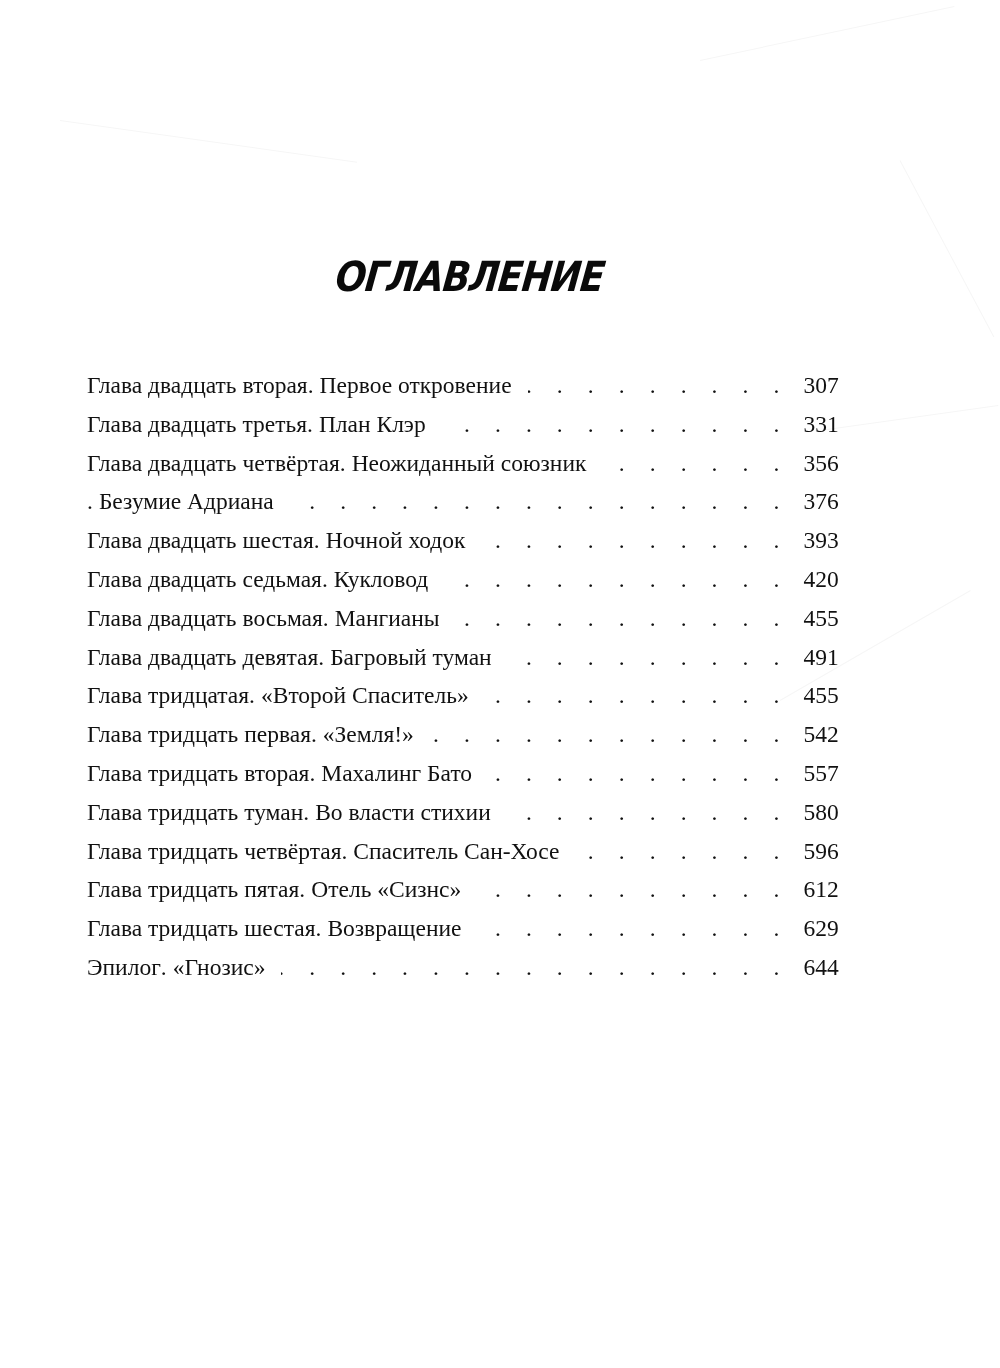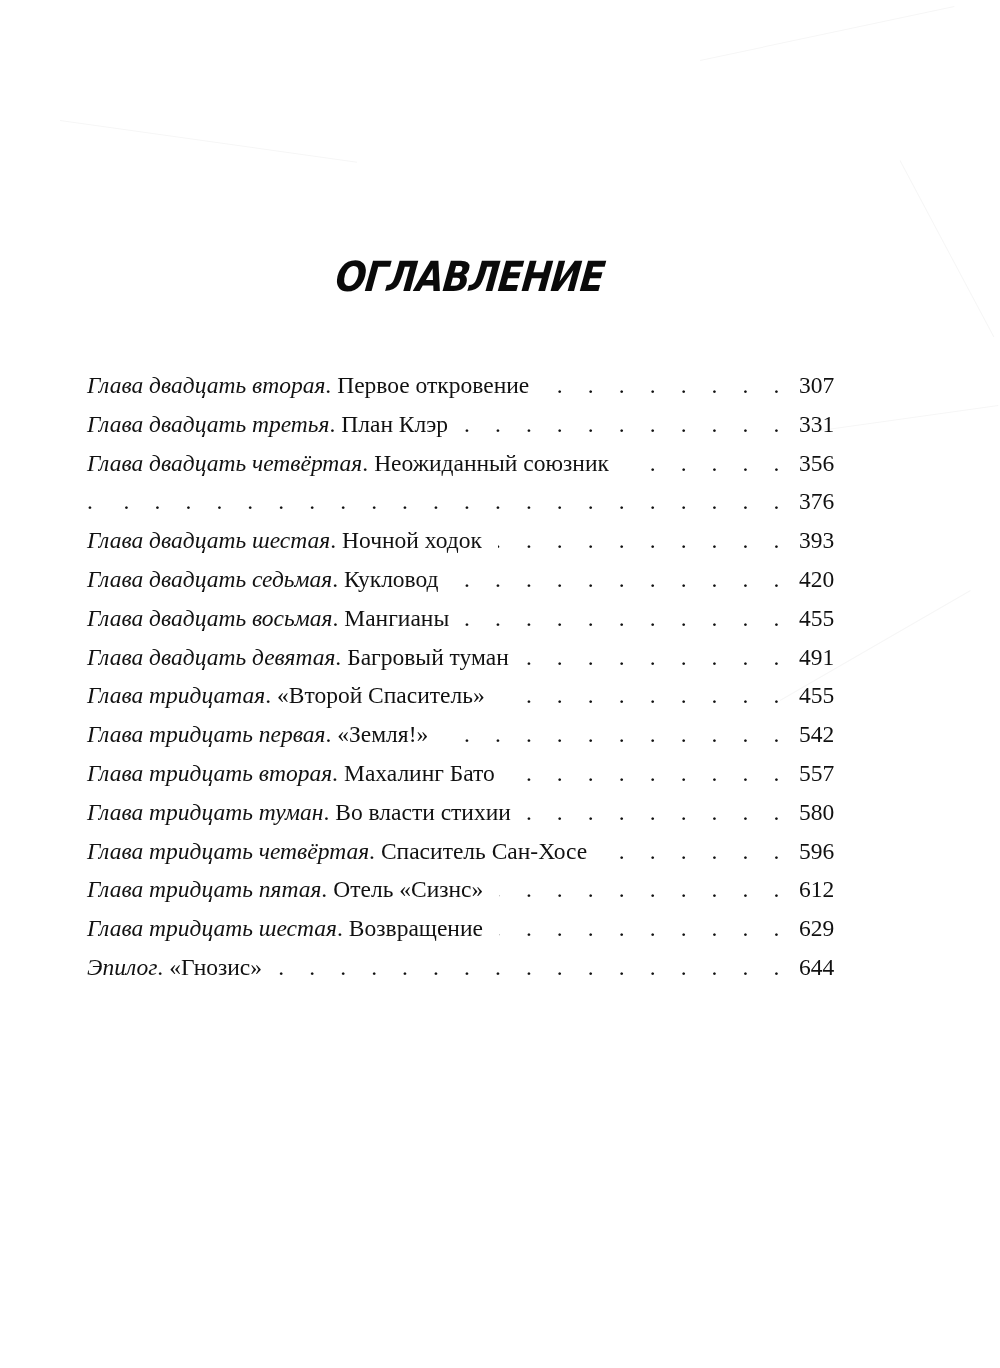--- a/index.html
+++ b/index.html
@@ -49,40 +49,39 @@
     }
     .toc-row {
       display: flex;
       align-items: baseline;
       height: 38.8px;
       font-size: 23.5px;
       line-height: 38.8px;
       white-space: nowrap;
     }
     .toc-label {
-      font-style: italic;
     }
     .toc-sep {
       font-style: normal;
     }
     .toc-title {
       font-style: normal;
       margin-left: 6px;
     }
     .toc-dots {
       flex: 1;
       overflow: hidden;
       margin: 0 10px 0 16px;
       text-align: right;
       letter-spacing: 9.6px;
       direction: rtl;
     }
     .toc-page {
       min-width: 44px;
-      text-align: left;
+      text-align: center;
     }
   </style>
 </head>
 <body>
 
 <div class="page">
   <div class="texture-line" style="left:60px;top:120px;width:300px;transform:rotate(8deg);"></div>
   <div class="texture-line" style="left:700px;top:60px;width:260px;transform:rotate(-12deg);"></div>
   <div class="texture-line" style="left:900px;top:160px;width:200px;transform:rotate(62deg);"></div>
   <div class="texture-line" style="left:820px;top:430px;width:180px;transform:rotate(-8deg);"></div>
@@ -107,20 +106,21 @@
   </div>
       <div class="toc-row">
     <span class="toc-label">Глава двадцать четвёртая</span>
         <span class="toc-sep">.</span>
     <span class="toc-title">Неожиданный союзник</span>
     <span class="toc-dots">. . . . . . . . . . . . . . . . . . . . . . . . . . . . . . . . . . . . . . . .</span>
     <span class="toc-page">356</span>
   </div>
       <div class="toc-row">
         <span class="toc-sep">.</span>
+    <span class="toc-title">Безумие Адриана</span>
     <span class="toc-dots">. . . . . . . . . . . . . . . . . . . . . . . . . . . . . . . . . . . . . . . .</span>
     <span class="toc-page">376</span>
   </div>
       <div class="toc-row">
     <span class="toc-label">Глава двадцать шестая</span>
         <span class="toc-sep">.</span>
     <span class="toc-title">Ночной ходок</span>
     <span class="toc-dots">. . . . . . . . . . . . . . . . . . . . . . . . . . . . . . . . . . . . . . . .</span>
     <span class="toc-page">393</span>
   </div>

